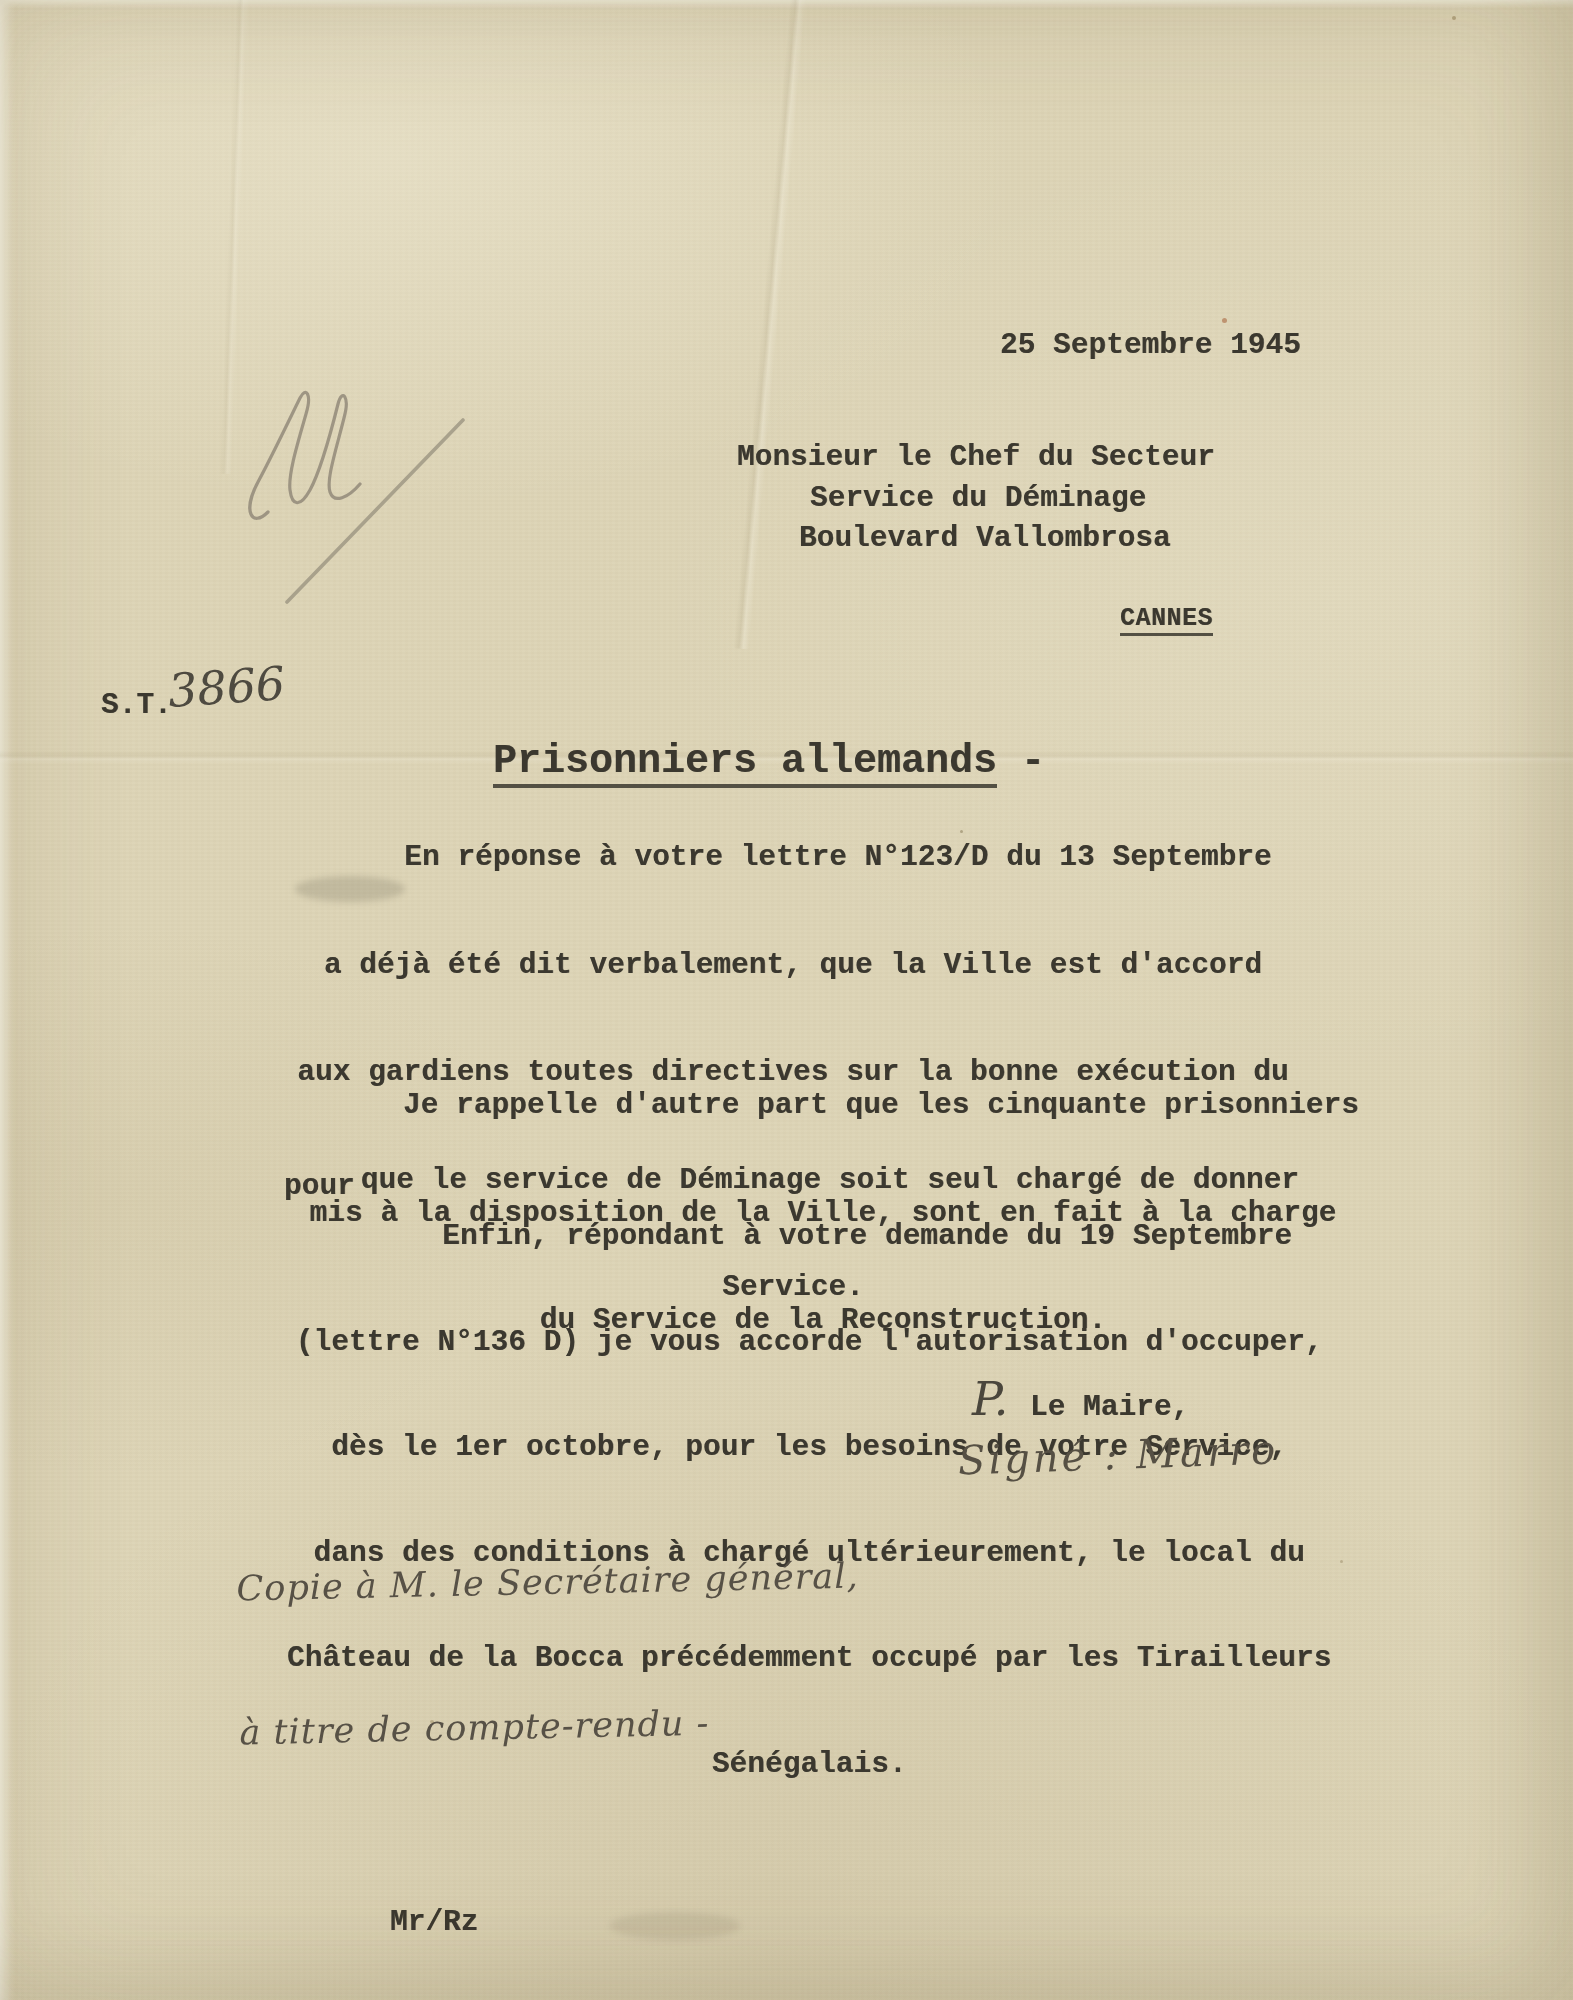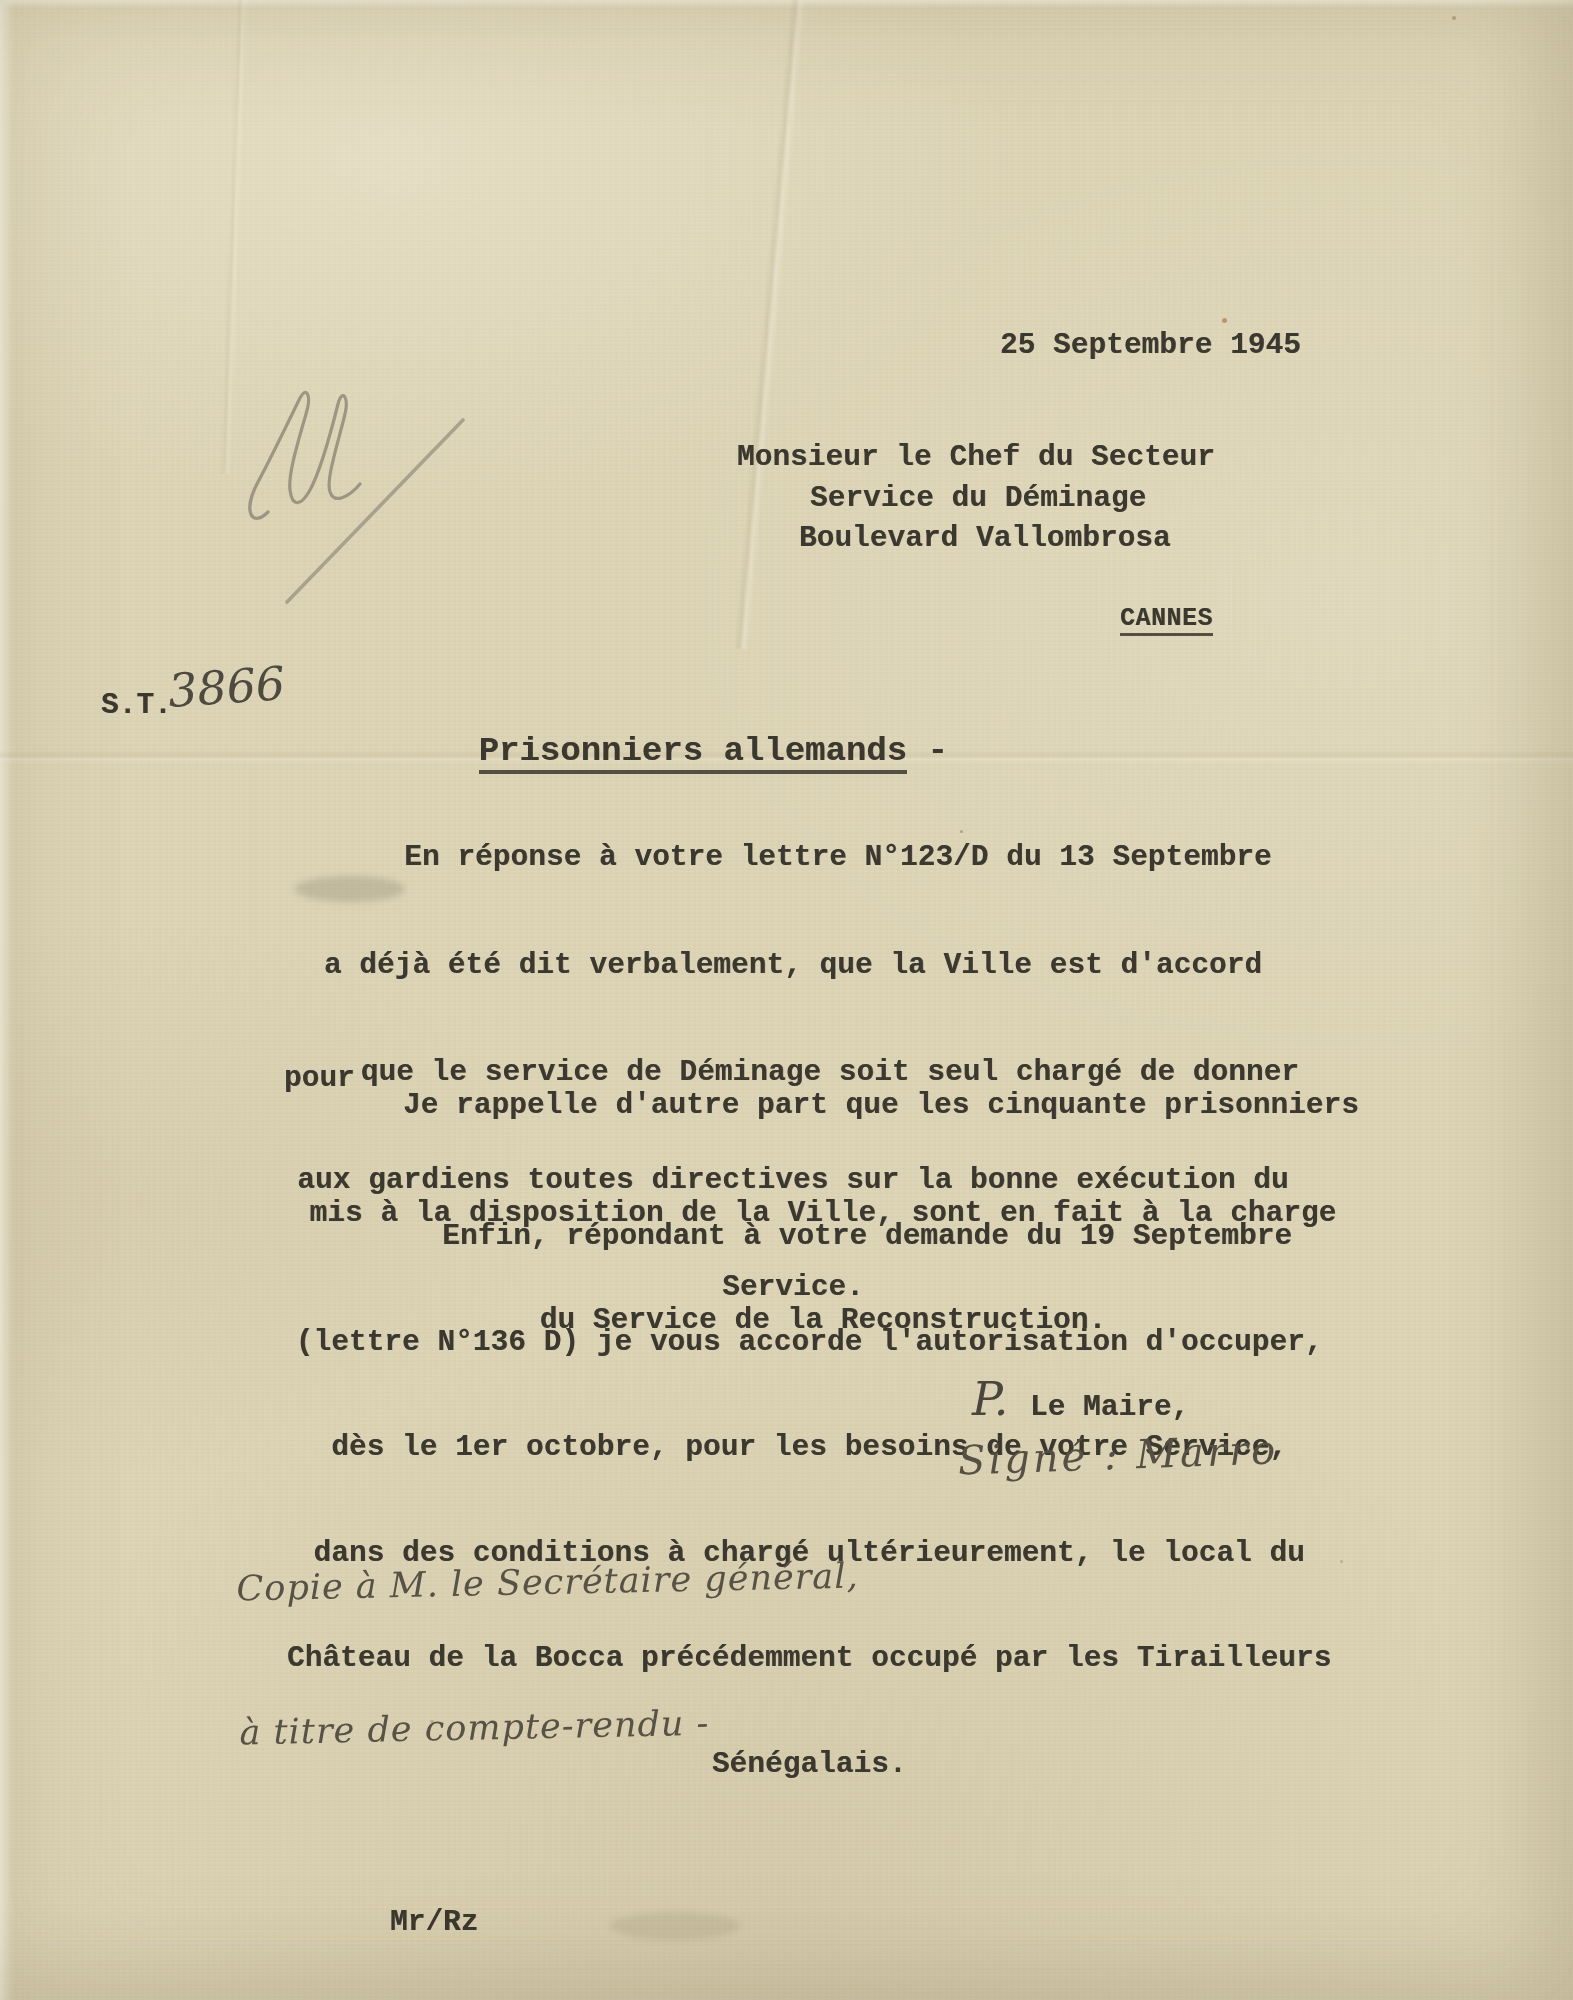--- a/index.html
+++ b/index.html
@@ -40,21 +40,21 @@
     text-shadow:0.4px 0.4px 0.6px rgba(59,56,47,0.55);
   }
   .para{position:absolute;left:287px;color:#3b382f;font-weight:bold;font-size:29.5px;
     white-space:pre;text-shadow:0.4px 0.4px 0.6px rgba(59,56,47,0.55);}
   .para .line{height:39.5px;line-height:39.5px;text-align:center;}
   .para-tight .line{height:37.5px;line-height:37.5px;}
   .indent1{padding-left:90px;}
   .indent2{padding-left:116px;}
   .overstruck{display:inline-block;transform:translate(-3px,6px);margin-right:3px;}
 
-  .subject{font-size:34px;}
+  .subject{font-size:40px;}
   .underlined{border-bottom:4px solid rgba(59,56,47,0.85);padding-bottom:0;}
   .city{font-size:25px;letter-spacing:0.5px;}
   .city .underlined{border-bottom:3px solid rgba(59,56,47,0.85);}
 
   .hand{
     position:absolute;
     font-family:"DejaVu Serif", serif;
     font-style:italic;
     color:#5a5348;
     white-space:pre;
@@ -109,22 +109,22 @@
 
   <div class="typed subject" style="left:397px;top:694px;">
     <span class="underlined">Prisonniers allemands</span><span> -</span>
   </div>
 
   <div class="smudge smudge-pour"></div>
 
   <div class="para" style="top:770px;">
     <div class="line indent1">En réponse à votre lettre N°123/D du 13 Septembre</div>
     <div class="line">a déjà été dit verbalement, que la Ville est d'accord</div>
+    <div class="line">aux gardiens toutes directives sur la bonne exécution du</div>
     <div class="line"><span class="overstruck">pour</span><span>que le service de Déminage soit seul chargé de donner</span></div>
-    <div class="line">aux gardiens toutes directives sur la bonne exécution du</div>
     <div class="line">Service.</div>
   </div>
 
   <div class="para" style="top:1018px;">
     <div class="line indent2">Je rappelle d'autre part que les cinquante prisonniers</div>
     <div class="line">mis à la disposition de la Ville, sont en fait à la charge</div>
     <div class="line">du Service de la Reconstruction.</div>
   </div>
 
   <div class="para para-tight" style="top:1150px;">

